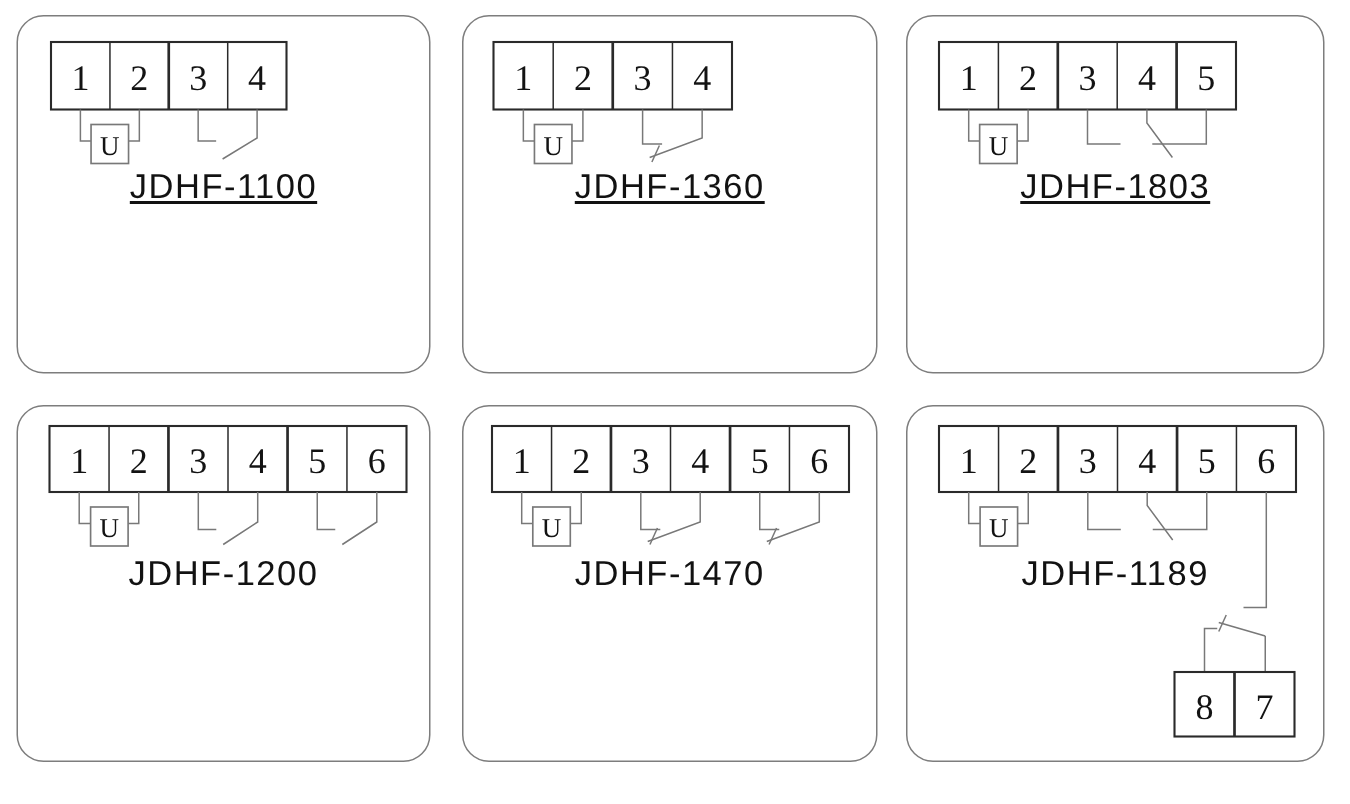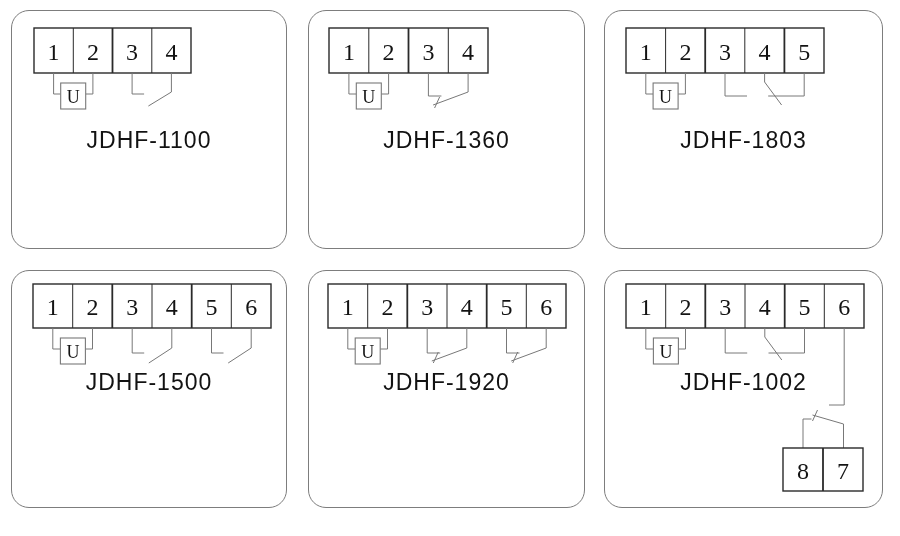--- a/index.html
+++ b/index.html
@@ -4,21 +4,21 @@
 <style>
   html,body{margin:0;padding:0;background:#ffffff;}
   .stage{position:relative;width:900px;height:536px;background:#ffffff;overflow:hidden;
          font-family:"Liberation Sans",sans-serif;}
   .panel{position:absolute;border:1px solid #7d7d7d;border-radius:18px;background:#ffffff;
          box-sizing:border-box;}
   .panel svg{position:absolute;left:0;top:0;}
   .model-label{position:absolute;left:0;right:0;text-align:center;
                font-family:"Liberation Sans",sans-serif;font-size:23px;line-height:27px;
                letter-spacing:1px;color:#121212;white-space:nowrap;}
-  .lbl-r1{top:116px;} .lbl-r2{top:98px;}
+  .lbl-r1{top:100px;text-decoration:underline;} .lbl-r2{top:98px;}
   .tnum{font-family:"Liberation Serif",serif;font-size:24px;fill:#131313;text-anchor:middle;}
   .ulab{font-family:"Liberation Serif",serif;font-size:18px;fill:#131313;text-anchor:middle;}
   .blk{fill:none;stroke:#2a2a2a;stroke-width:1.4;}
   .div-thin{stroke:#2a2a2a;stroke-width:1;}
   .div-thick{stroke:#2a2a2a;stroke-width:1.8;}
   .wire{fill:none;stroke:#787878;stroke-width:1;}
   .ubox{fill:#ffffff;stroke:#787878;stroke-width:1.1;}
 </style>
 </head>
 <body>
@@ -131,21 +131,21 @@
       </g>
       <g>
         <path class="wire" d="M120.2 57 V82 H132.2"></path>
         <path class="wire" d="M159.8 57 V77 L136.8 92"></path>
       </g>
       <g>
         <path class="wire" d="M199.5 57 V82 H211.5"></path>
         <path class="wire" d="M239.2 57 V77 L216.2 92"></path>
       </g>
     </svg>
-    <div class="model-label lbl-r2">JDHF-1500</div>
+    <div class="model-label lbl-r2">JDHF-1200</div>
   </div>
 
   <div class="panel" style="left:308px;top:270px;width:277px;height:238px">
     <svg width="275" height="236" viewBox="0 0 275 236">
       <g>
         <rect class="blk" x="19" y="13" width="238" height="44"></rect>
         <line class="div-thin" x1="58.7" y1="13" x2="58.7" y2="57"></line>
         <line class="div-thick" x1="98.3" y1="13" x2="98.3" y2="57"></line>
         <line class="div-thin" x1="138" y1="13" x2="138" y2="57"></line>
         <line class="div-thick" x1="177.7" y1="13" x2="177.7" y2="57"></line>
@@ -167,21 +167,21 @@
         <path class="wire" d="M118.2 57 V82 H131.2"></path>
         <path class="wire" d="M157.8 57 V77 L122.8 90"></path>
         <path class="wire" d="M129.3 81 L124.3 92"></path>
       </g>
       <g>
         <path class="wire" d="M197.5 57 V82 H210.5"></path>
         <path class="wire" d="M237.2 57 V77 L202.2 90"></path>
         <path class="wire" d="M208.7 81 L203.7 92"></path>
       </g>
     </svg>
-    <div class="model-label lbl-r2">JDHF-1920</div>
+    <div class="model-label lbl-r2">JDHF-1470</div>
   </div>
 
   <div class="panel" style="left:604px;top:270px;width:279px;height:238px">
     <svg width="277" height="236" viewBox="0 0 277 236">
       <g>
         <rect class="blk" x="21" y="13" width="238" height="44"></rect>
         <line class="div-thin" x1="60.7" y1="13" x2="60.7" y2="57"></line>
         <line class="div-thick" x1="100.3" y1="13" x2="100.3" y2="57"></line>
         <line class="div-thin" x1="140" y1="13" x2="140" y2="57"></line>
         <line class="div-thick" x1="179.7" y1="13" x2="179.7" y2="57"></line>
@@ -211,16 +211,16 @@
         <path class="wire" d="M238.5 153 L207.5 144"></path>
         <path class="wire" d="M212.5 139 L207.5 150"></path>
       </g>
       <g>
         <rect class="blk" x="178" y="177" width="80" height="43"></rect>
         <line class="div-thick" x1="218" y1="177" x2="218" y2="220"></line>
         <text class="tnum" x="198" y="208">8</text>
         <text class="tnum" x="238" y="208">7</text>
       </g>
     </svg>
-    <div class="model-label lbl-r2">JDHF-1002</div>
+    <div class="model-label lbl-r2">JDHF-1189</div>
   </div>
 
 </div>
 
 </body></html>

